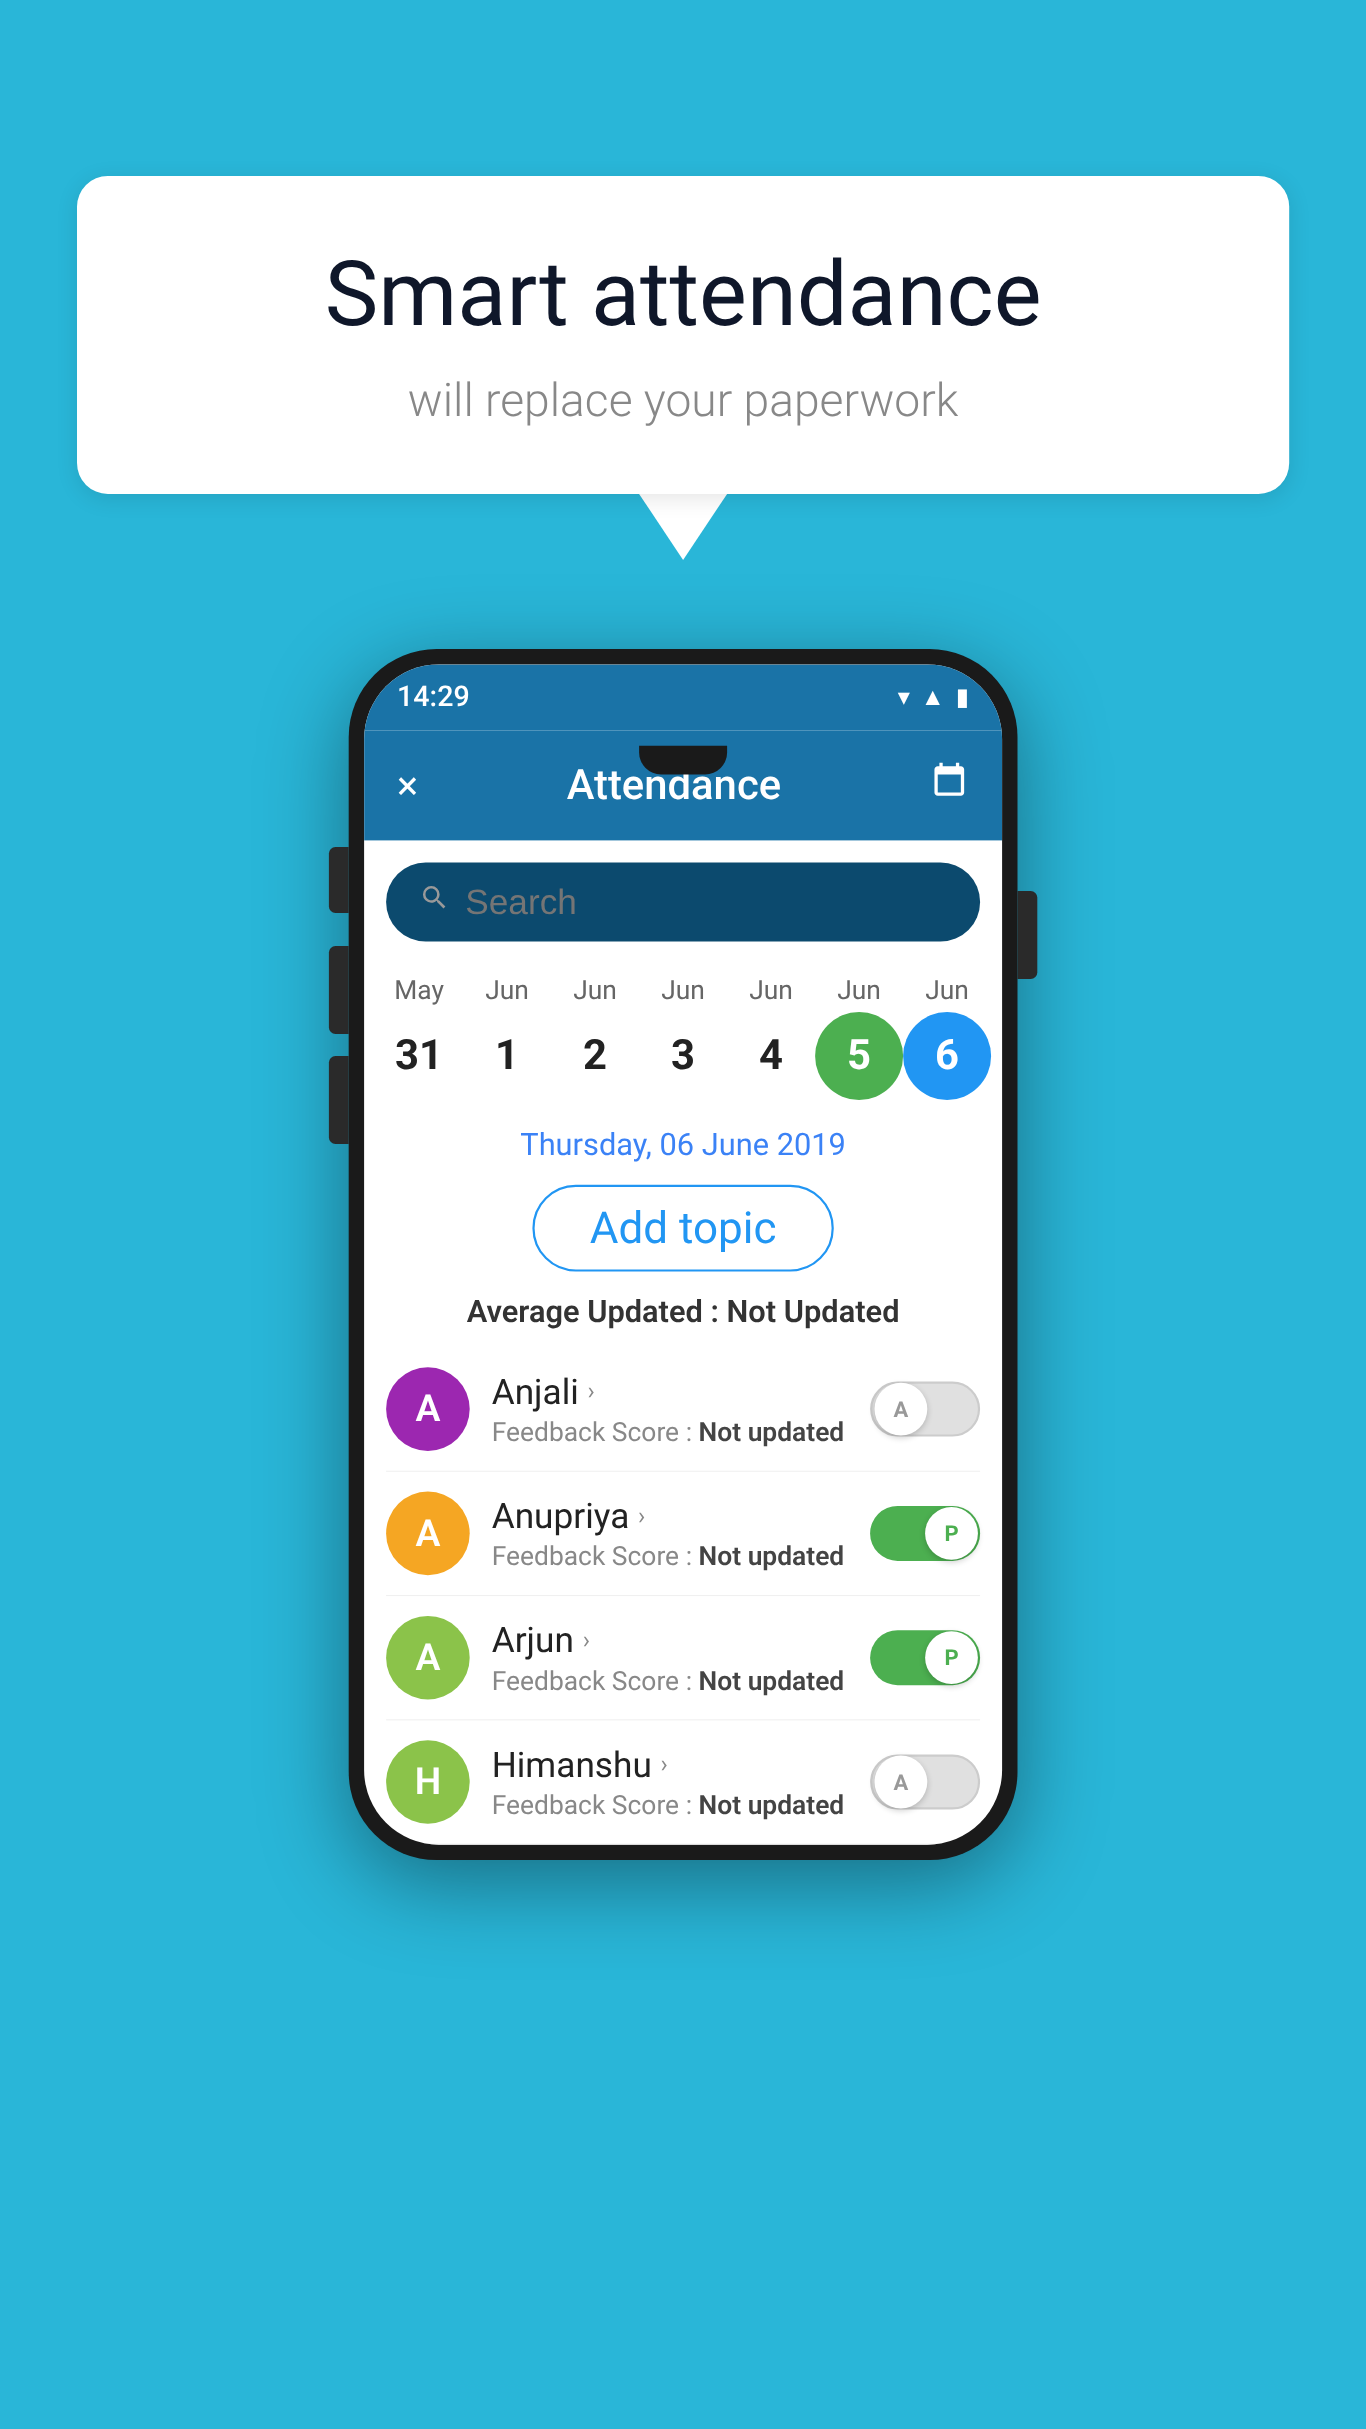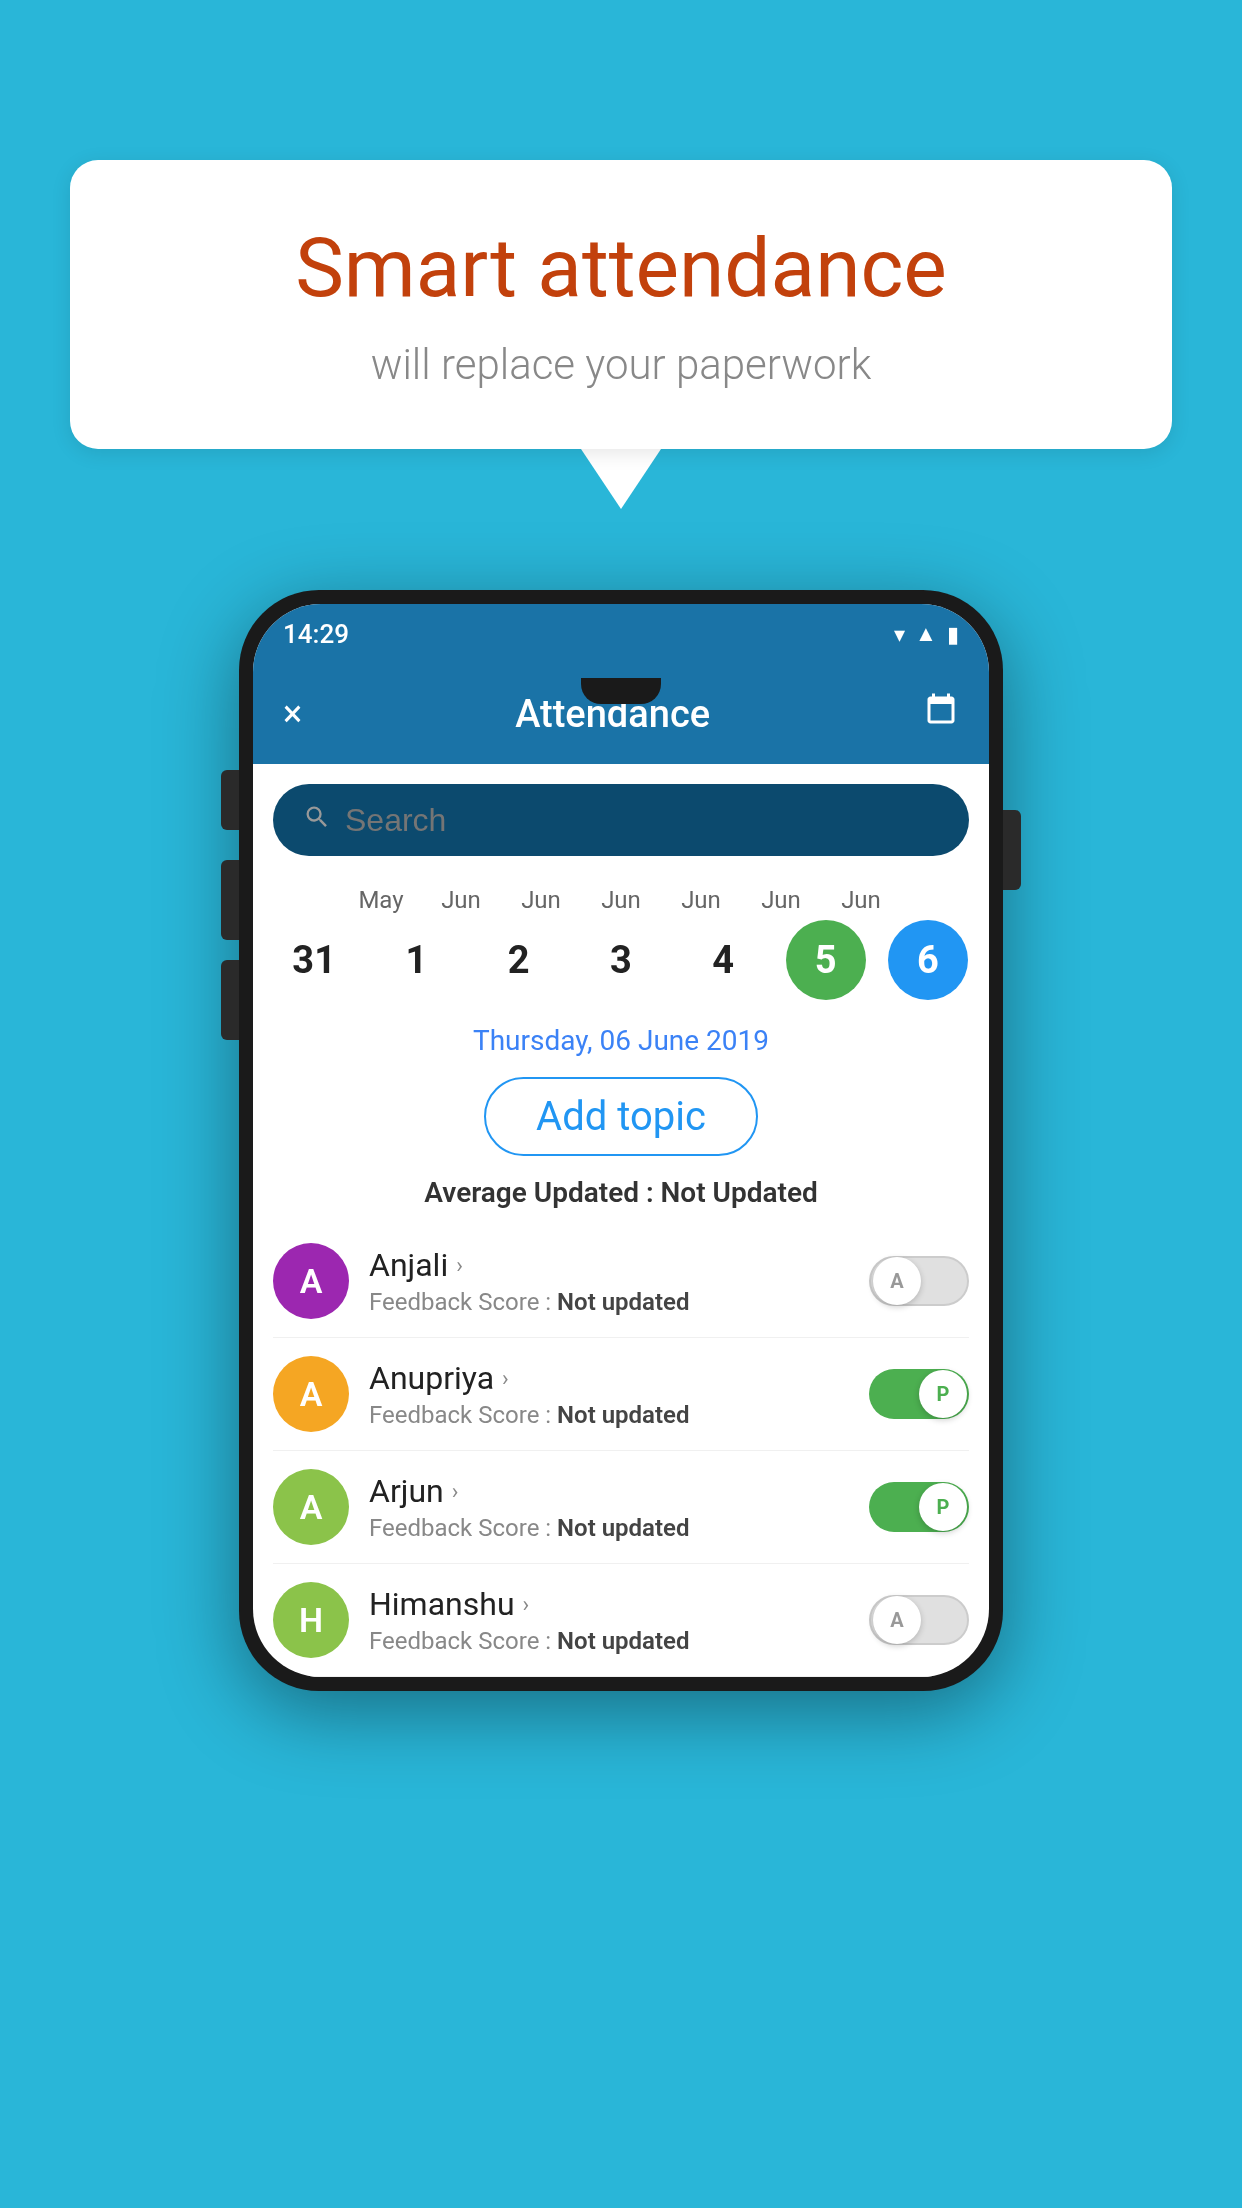--- a/index.html
+++ b/index.html
@@ -26,21 +26,21 @@
       background: white;
       border-radius: 28px;
       padding: 60px 80px;
       text-align: center;
       width: 100%;
       box-shadow: 0 4px 20px rgba(0,0,0,0.1);
       position: relative;
     }
     .speech-bubble-title {
       font-size: 82px;
-      color: #c2410c;
+      color: #0f172a;
       font-weight: 400;
       margin-bottom: 24px;
     }
     .speech-bubble-subtitle {
       font-size: 42px;
       color: #888;
       font-weight: 300;
     }
     .speech-bubble-tail {
       width: 0;
@@ -50,21 +50,21 @@
       border-top: 60px solid white;
       margin-top: 0;
     }
 
     
     .phone-container {
       position: absolute;
       top: 590px;
       left: 50%;
       transform: translateX(-50%);
-      width: 764px;
+      width: 608px;
     }
     .phone-outer {
       background: #1a1a1a;
       border-radius: 80px;
       padding: 14px;
       box-shadow: 0 20px 80px rgba(0,0,0,0.4);
       position: relative;
     }
     .phone-inner {
       background: white;

